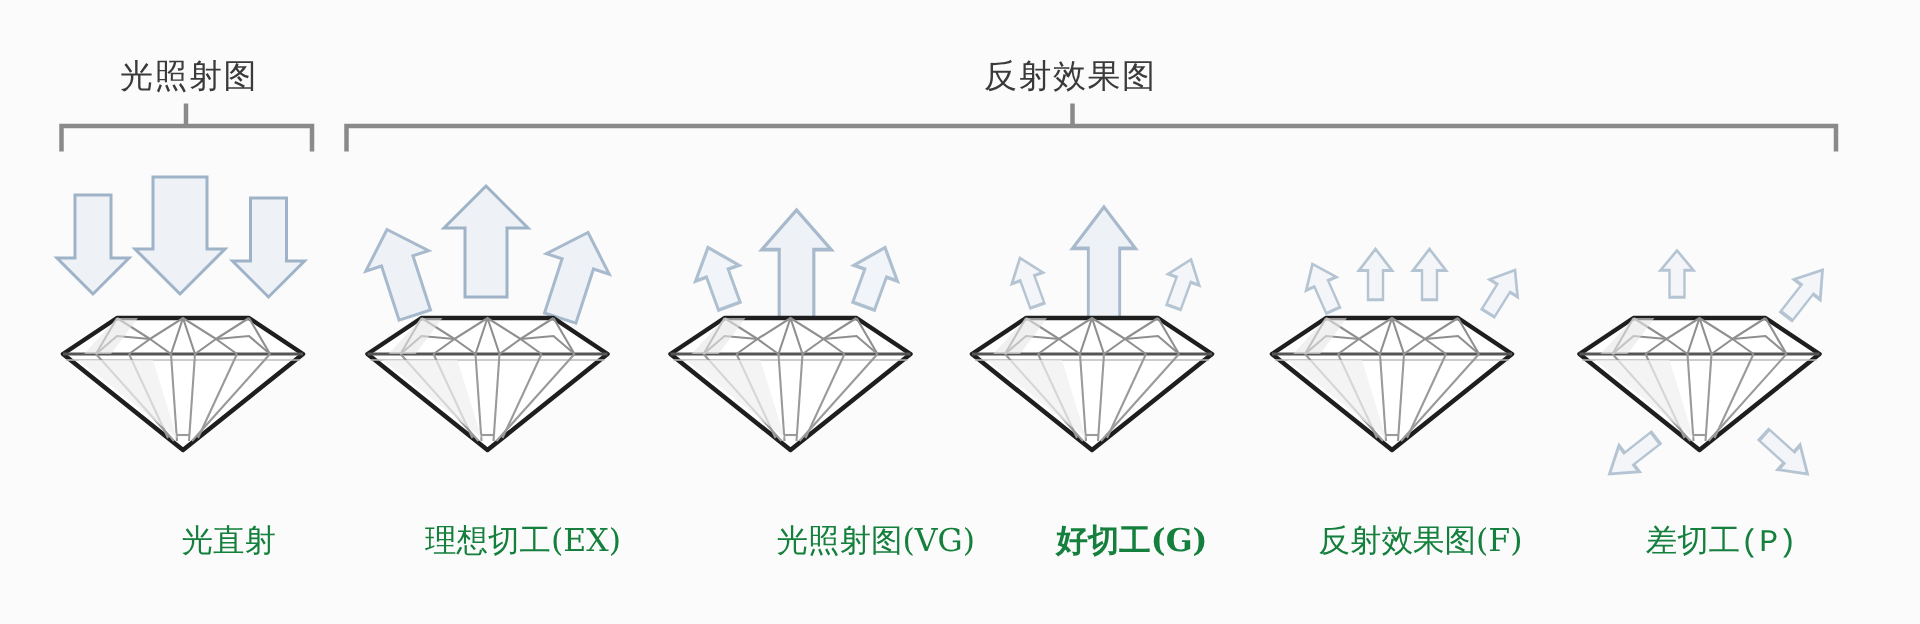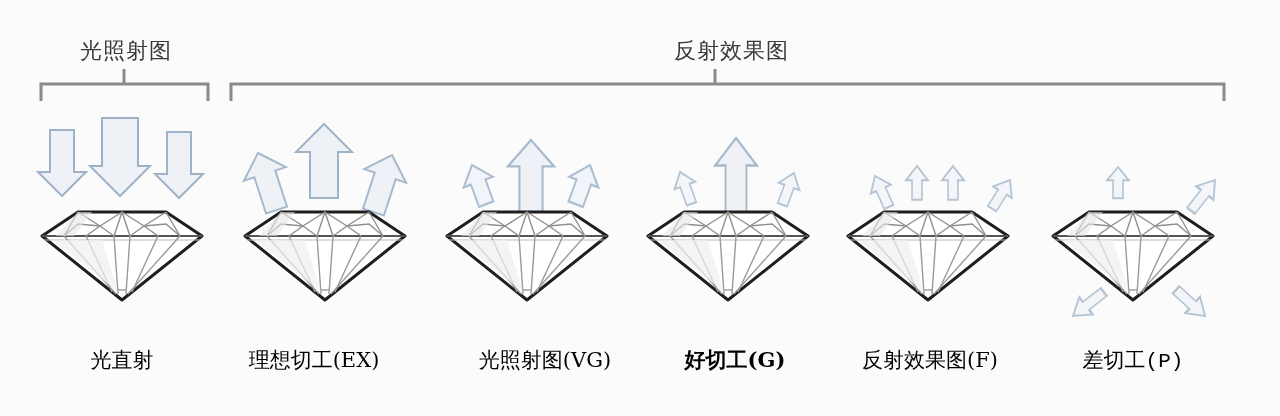--- a/index.html
+++ b/index.html
@@ -2,28 +2,28 @@
 <html><head>
 <meta charset="utf-8">
 <style>
   html, body { margin:0; padding:0; }
   body {
     width:1280px; height:416px; background:#fbfbfb; position:relative; overflow:hidden;
     font-family: "DejaVu Serif", "Liberation Serif", serif; color:#333;
   }
   .abs { position:absolute; }
   .group-title { font-size:22px; color:#3a3a3a; letter-spacing:1px; white-space:nowrap; }
-  .label { font-size:21px; color:#000000; white-space:nowrap; text-align:center; }
+  .label { font-size:21px; color:#15803d; white-space:nowrap; text-align:right; }
   svg.stage { position:absolute; left:0; top:0; }
 </style>
 </head>
 <body>
 
 <div class="abs group-title" style="left:80px; top:36px;">光照射图</div>
-<div class="abs group-title" style="left:674px; top:36px;">反射效果图</div>
+<div class="abs group-title" style="left:656px; top:36px;">反射效果图</div>
 
 <svg class="stage" width="1280" height="416" viewBox="0 0 1280 416" xmlns="http://www.w3.org/2000/svg">
   <defs>
 
     <g id="diamond">
       <path d="M-44,-22 L44,-22 L80,2 L0,66 L-80,2 Z" fill="#ffffff" stroke="#1e1e1e" stroke-width="3" stroke-linejoin="round"></path>
 
       <path d="M-80,2 L80,2" stroke="#555" stroke-width="2"></path>
       <path d="M-78,6 L78,6" stroke="#bbb" stroke-width="1"></path>
 

